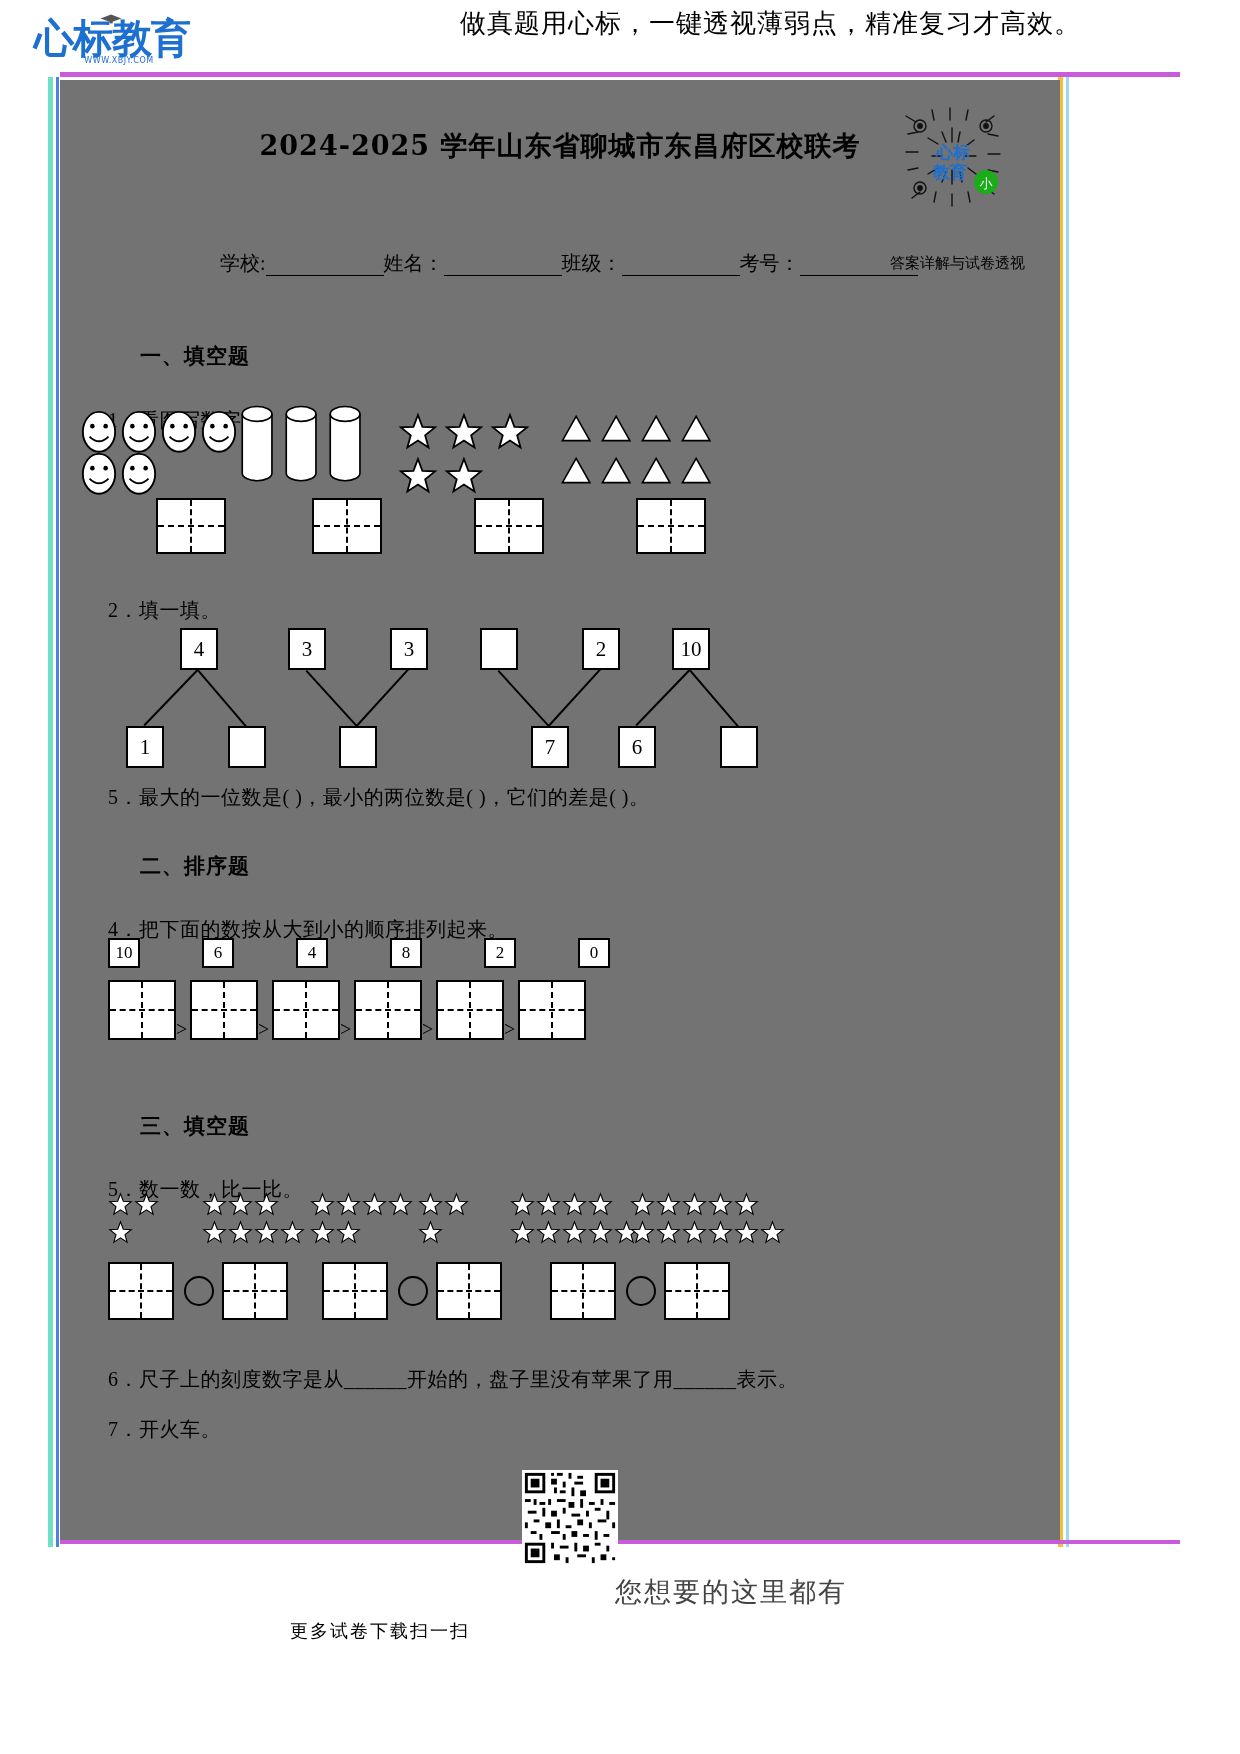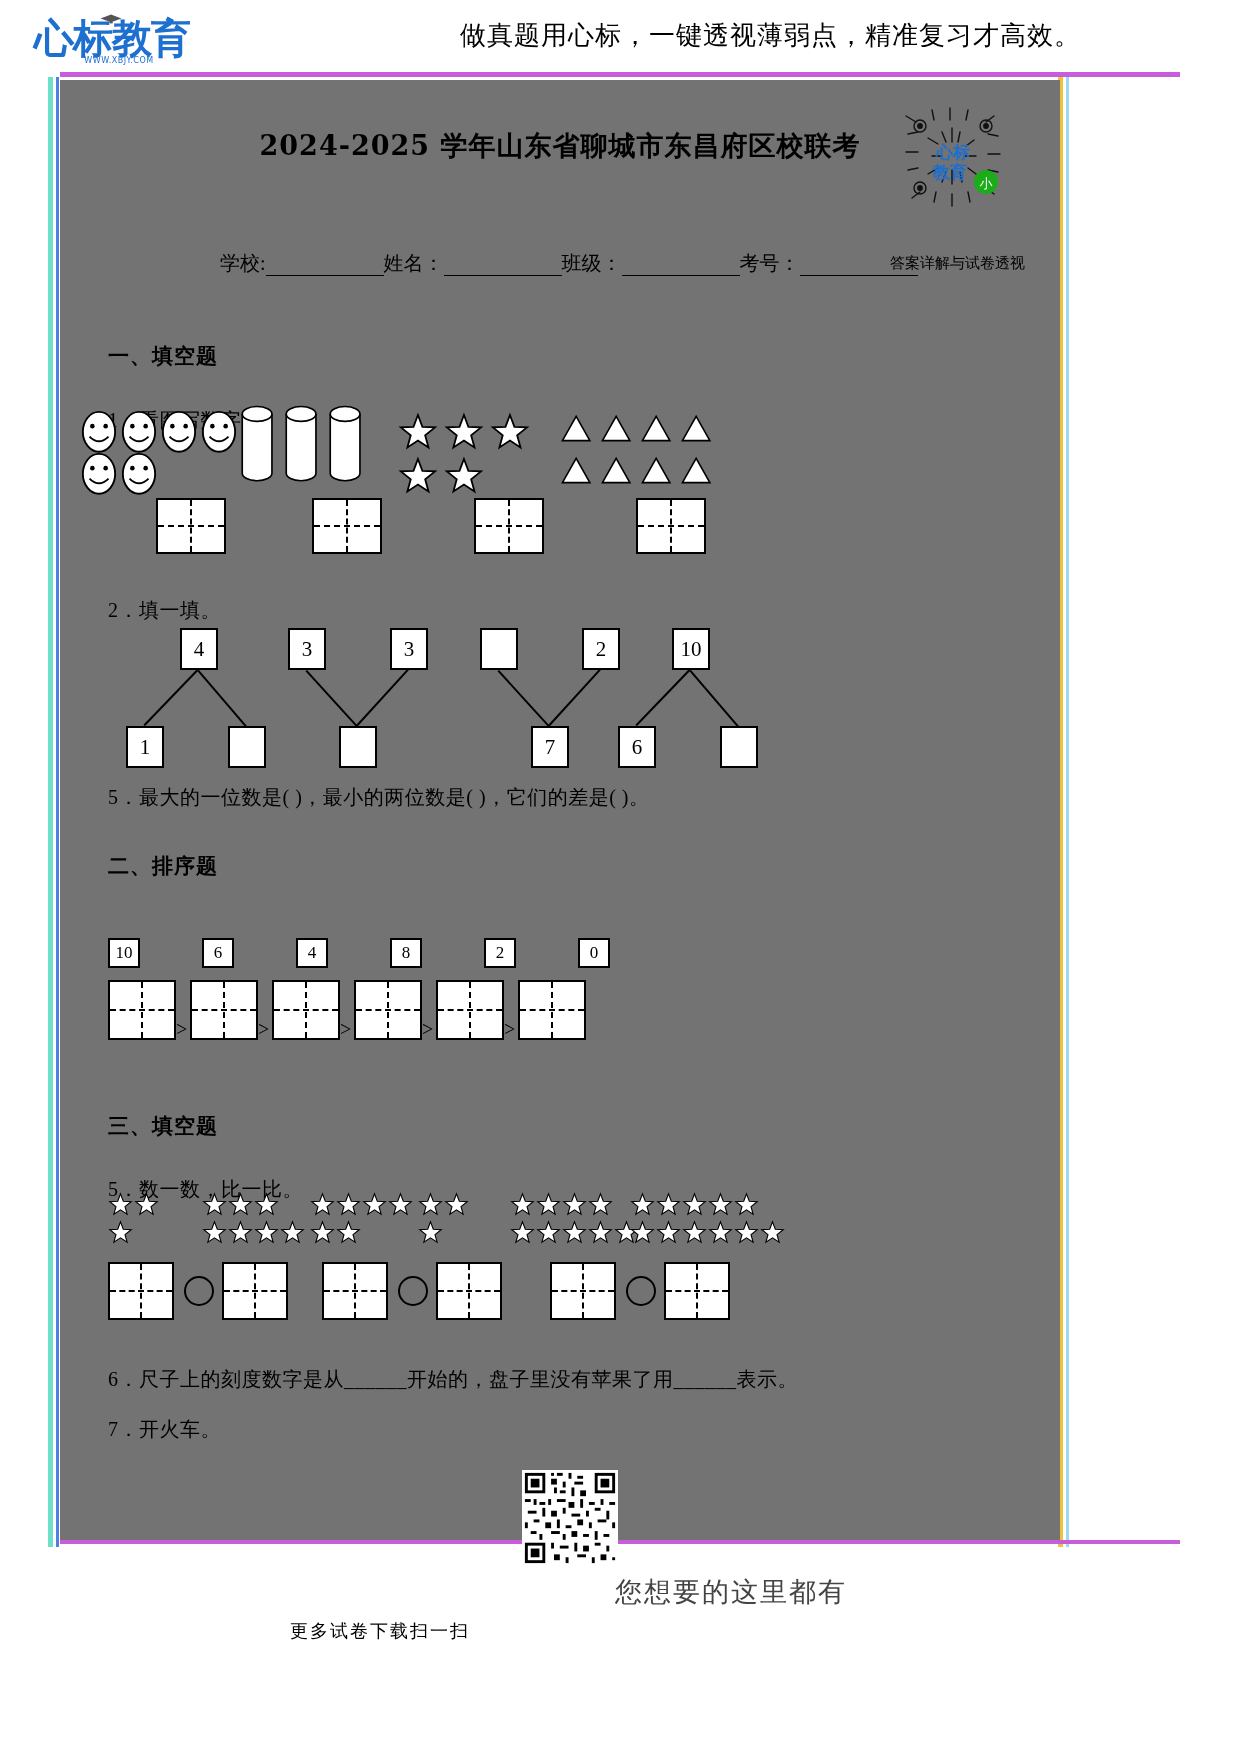--- a/index.html
+++ b/index.html
@@ -19,21 +19,21 @@
   }
   .logo-url{
     font-family:"DejaVu Sans","Liberation Sans",sans-serif;
     font-size:8px;color:#1d6fd0;letter-spacing:.5px;margin-top:-4px;
     text-align:center;
   }
   .logo-cap{
     position:absolute;left:66px;top:-2px;width:22px;height:10px;
   }
   .tagline{
-    position:absolute;left:460px;top:18px;width:620px;
+    position:absolute;left:460px;top:6px;width:620px;
     font-size:26px;letter-spacing:1px;white-space:nowrap;
     font-family:"DejaVu Serif","Liberation Serif",serif;
   }
   
   .rule-top{position:absolute;left:60px;top:72px;width:1120px;height:5px;background:#c85ddb;}
   .edge-left{position:absolute;left:48px;top:77px;width:5px;height:1470px;background:#6fe0c8;}
   .edge-left2{position:absolute;left:56px;top:77px;width:3px;height:1470px;background:#4f7fe0;}
   .edge-right{position:absolute;left:1058px;top:77px;width:5px;height:1470px;background:#f0c03a;}
   .edge-right2{position:absolute;left:1066px;top:77px;width:3px;height:1470px;background:#9fd6f0;}
   .sheet{position:absolute;left:60px;top:80px;width:1000px;height:1460px;background:#737373;}
@@ -55,20 +55,21 @@
   .blank-u{display:inline-block;border-bottom:1.6px solid #000;}
   .side-note{
     position:absolute;left:830px;top:174px;font-size:15px;white-space:nowrap;
     font-family:"DejaVu Sans","Liberation Sans",sans-serif;
   }
 
   
   .sec-head{
     position:absolute;font-weight:bold;font-size:21px;letter-spacing:1px;
     font-family:"DejaVu Sans","Liberation Sans",sans-serif;
+    margin-left:32px;
   }
   .q-text{position:absolute;font-size:20px;letter-spacing:.5px;white-space:nowrap;margin-top:24px;}
 
   
   .tzg{position:absolute;border:2.2px solid #000;background:#fff;box-sizing:border-box;}
   .tzg::before{
     content:"";position:absolute;left:50%;top:0;height:100%;
     border-left:2px dashed #000;transform:translateX(-1px);
   }
   .tzg::after{
@@ -269,20 +270,21 @@
       <div class="nbox" style="left: 612px; top: 548px; width: 38px; height: 42px;">10</div>
       <div class="nbox" style="left: 558px; top: 646px; width: 38px; height: 42px;">6</div>
       <div class="nbox" style="left: 660px; top: 646px; width: 38px; height: 42px;"></div>
       <div class="connector" style="left: 631px; top: 590px; width: 77.7946px; transform: rotate(133.958deg);"></div>
       <div class="connector" style="left: 631px; top: 590px; width: 73.7564px; transform: rotate(49.3987deg);"></div>
     </div>
 
   <div class="q-text" style="left:48px;top:680px">5．最大的一位数是(            )，最小的两位数是(            )，它们的差是(            )。</div>
 
   <div class="sec-head" style="left:48px;top:772px">二、排序题</div>
+  <div class="q-text" style="left:48px;top:812px">4．把下面的数按从大到小的顺序排列起来。</div>
   <div id="q4-nums">
       <div class="nbox" style="left: 48px; top: 858px; width: 32px; height: 30px; font-size: 17px;">10</div>
       <div class="nbox" style="left: 142px; top: 858px; width: 32px; height: 30px; font-size: 17px;">6</div>
       <div class="nbox" style="left: 236px; top: 858px; width: 32px; height: 30px; font-size: 17px;">4</div>
       <div class="nbox" style="left: 330px; top: 858px; width: 32px; height: 30px; font-size: 17px;">8</div>
       <div class="nbox" style="left: 424px; top: 858px; width: 32px; height: 30px; font-size: 17px;">2</div>
       <div class="nbox" style="left: 518px; top: 858px; width: 32px; height: 30px; font-size: 17px;">0</div>
     </div>
   <div id="q4-slots">
       <div class="tzg" style="left: 48px; top: 900px; width: 68px; height: 60px;"></div>

